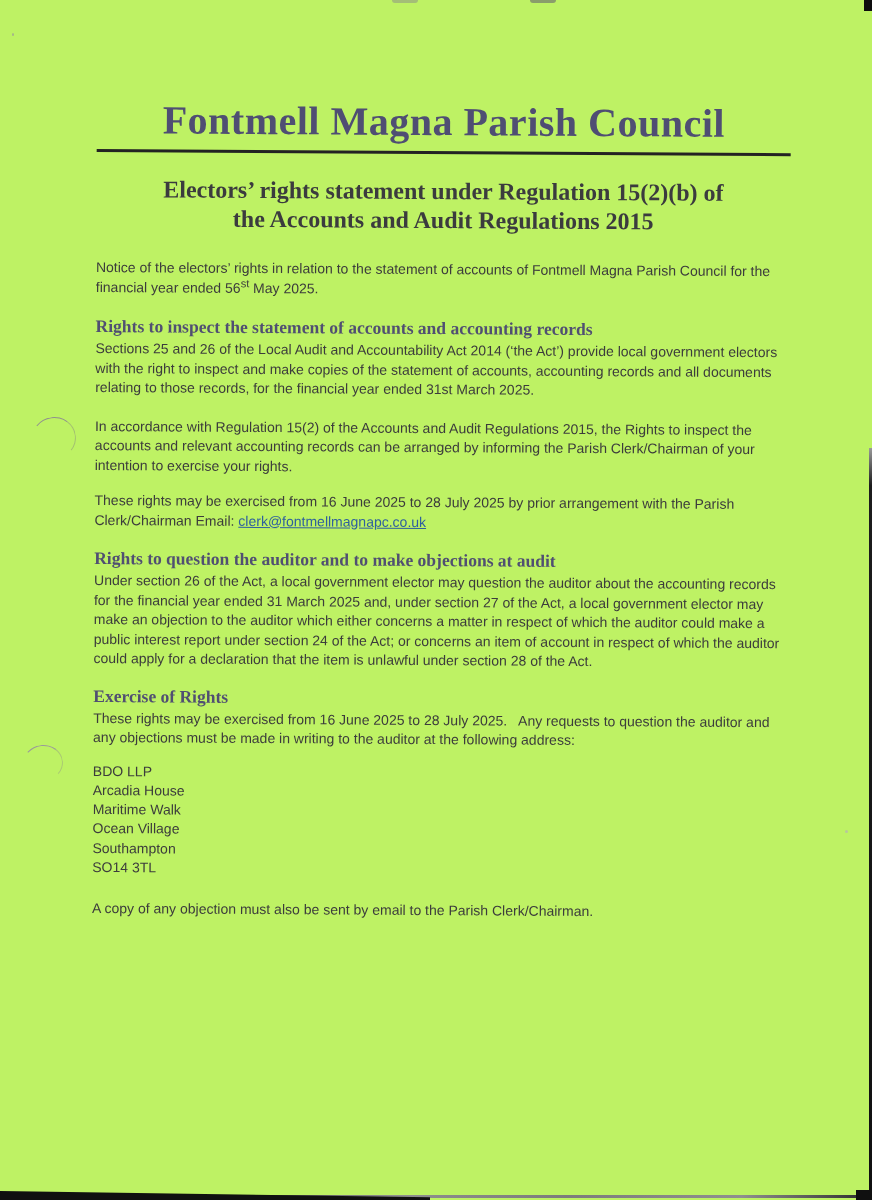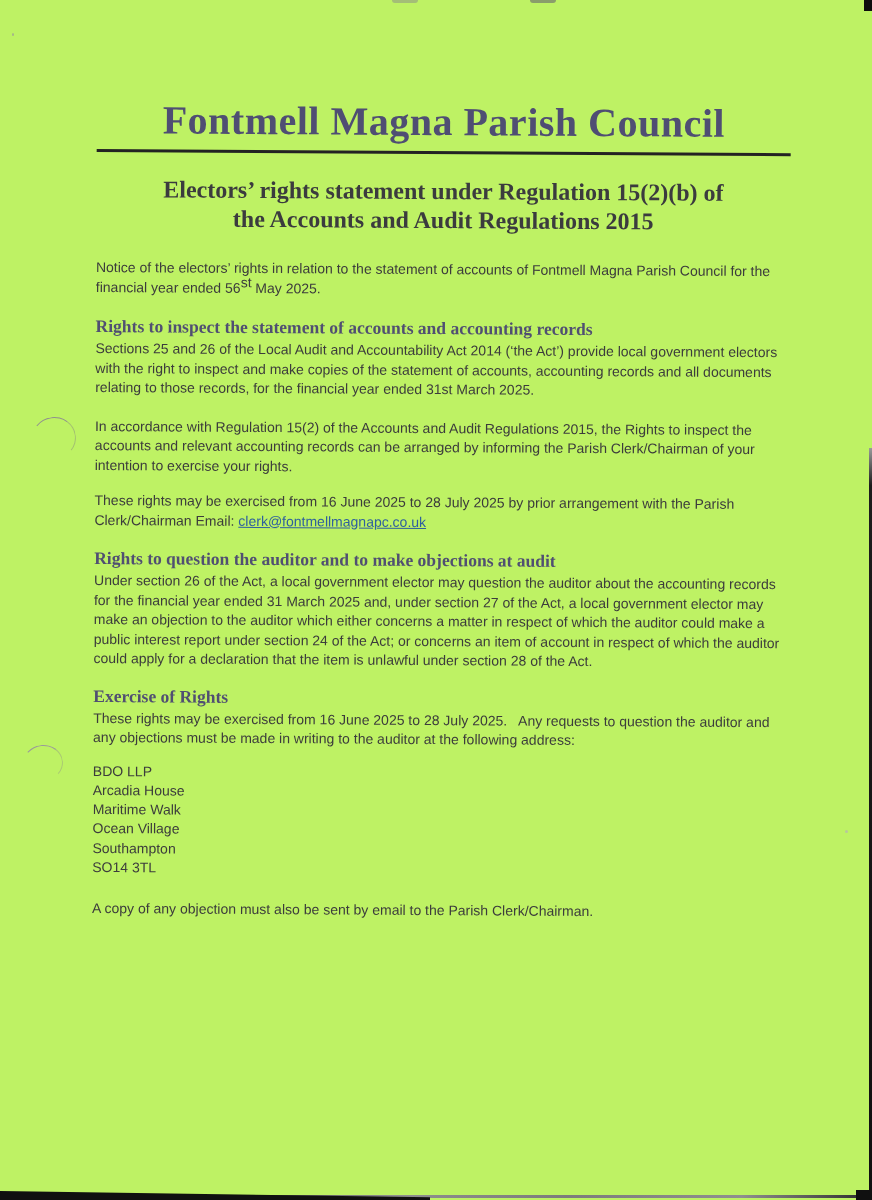--- a/index.html
+++ b/index.html
@@ -52,21 +52,21 @@
     margin:0 0 2px 0;
   }
   .mt18{margin-top:18px;}
   .mt17{margin-top:17px;}
   .mt16{margin-top:16px;}
   .mt19{margin-top:19px;}
   .mt14{margin-top:14px;}
   .mt22{margin-top:22px;}
   .email-link{color:#2e5f9e;text-decoration:underline;cursor:pointer;}
   .addr-line{font-size:14px;line-height:19.3px;color:#3c3c3c;}
-  sup{font-size:14px;vertical-align:super;line-height:0;}
+  sup{font-size:11px;vertical-align:super;line-height:0;}
 
   
   .artifact{position:absolute;pointer-events:none;}
   .arc-mark-1{
     left:32px;top:417px;width:42px;height:40px;
     border:1.6px solid transparent;
     border-top-color:#8f8f8f;
     border-right-color:rgba(130,130,130,.45);
     border-radius:50%;
     transform:rotate(-8deg);

